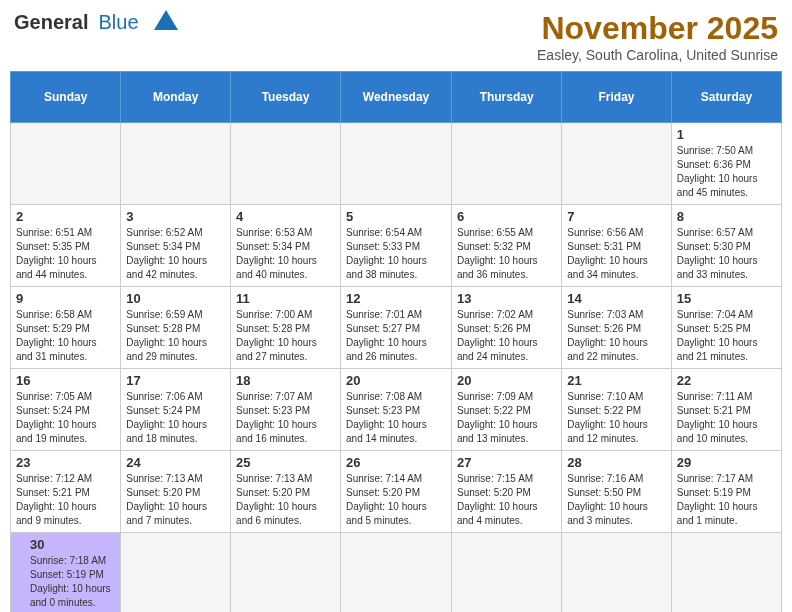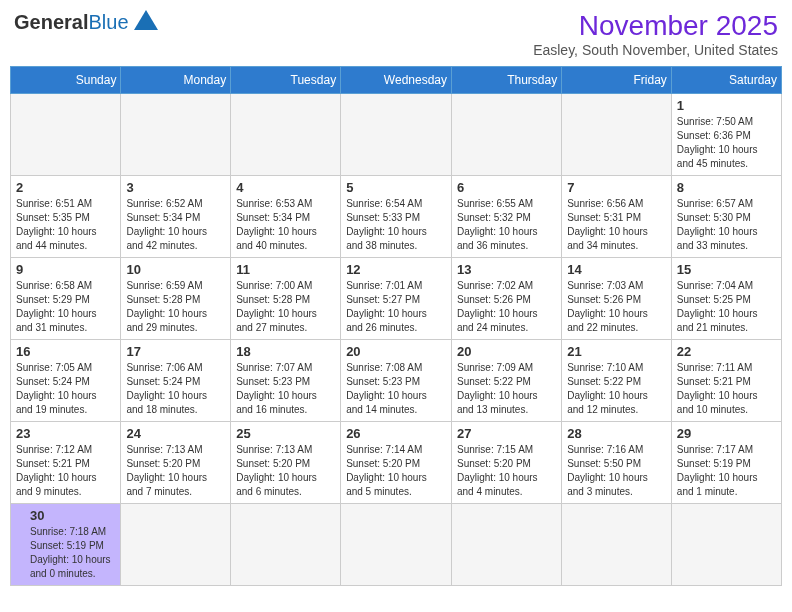--- a/index.html
+++ b/index.html
@@ -18,56 +18,56 @@
       padding: 0 4px;
     }
     .logo {
       display: flex;
       flex-direction: column;
       align-items: flex-start;
     }
     .logo-text {
       display: flex;
       align-items: center;
-      gap: 0;
+      gap: 10px;
     }
     .logo-general {
       font-size: 20px;
       font-weight: bold;
       color: #333;
     }
     .logo-blue {
       font-size: 20px;
       font-weight: normal;
       color: #1a6fb5;
     }
     .title-block {
       text-align: right;
     }
     .month-title {
-      font-size: 28px;
-      font-weight: normal;
-      color: #6d28d9;
+      font-size: 32px;
+      font-weight: bold;
+      color: #a16207;
     }
     .location {
       font-size: 14px;
       color: #555;
     }
     .calendar {
       width: 100%;
       border-collapse: collapse;
       border: 1px solid #ccc;
     }
     .calendar th {
       background-color: #2e7bce;
       color: #fff;
       font-size: 12px;
-      font-weight: normal;
-      padding: 6px 4px;
-      text-align: right;
+      font-weight: bold;
+      padding: 18px 4px;
+      text-align: center;
       border: 1px solid #5a9fd4;
     }
     .calendar td {
       border: 1px solid #ccc;
       vertical-align: top;
       padding: 4px 5px;
       width: 113px;
       min-height: 70px;
       font-size: 10px;
       color: #333;
@@ -106,21 +106,21 @@
       <span class="logo-blue">Blue</span>
       <div style="display:inline-block; margin-left:5px; vertical-align:middle;">
         <svg width="24" height="20" viewBox="0 0 24 20">
           <polygon points="12,0 24,20 0,20" fill="#1a6fb5"></polygon>
         </svg>
       </div>
     </div>
   </div>
   <div class="title-block">
     <div class="month-title">November 2025</div>
-    <div class="location">Easley, South November, United States</div>
+    <div class="location">Easley, South Carolina, United Sunrise</div>
   </div>
 </div>
 
 <table class="calendar">
   <thead>
     <tr>
     <th>Sunday</th>
         <th>Monday</th>
         <th>Tuesday</th>
         <th>Wednesday</th>

